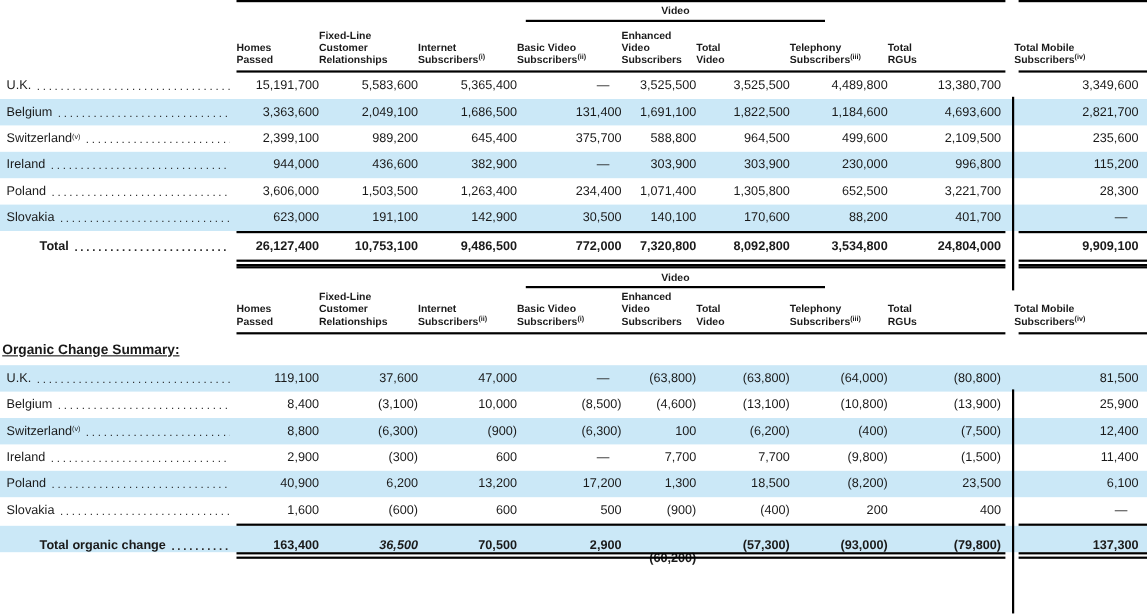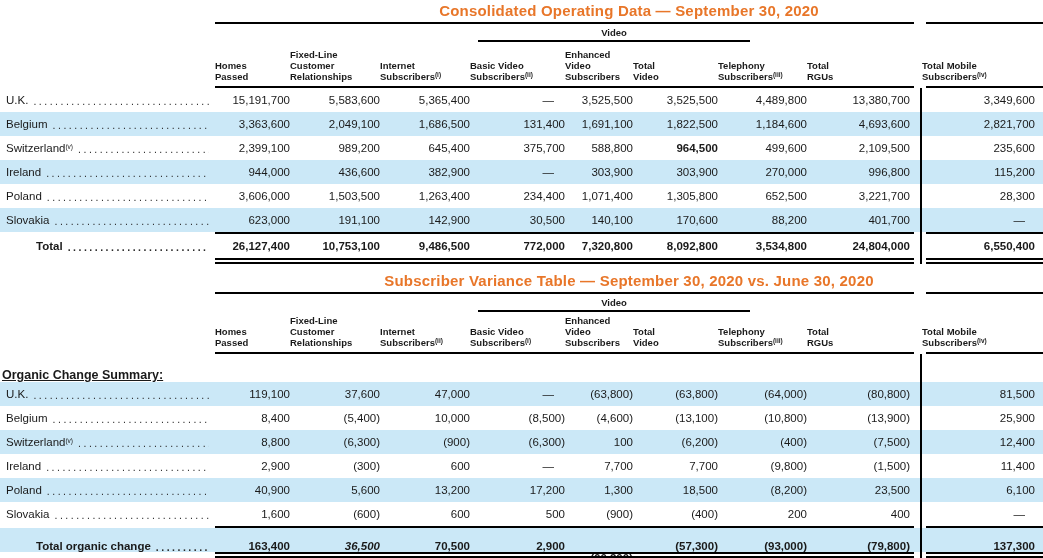--- a/index.html
+++ b/index.html
@@ -52,32 +52,31 @@
   .ldr {
     flex:1 1 auto; overflow:hidden; letter-spacing:2.5px; font-size:10.5px;
     color:#2b2b2b; margin:0 6px 0 5px; line-height:1; transform:translateY(1px);
   }
 
   .num { text-align:right; align-self:center; }
   .num.mob { padding-right:8px; }
   .num.dashcell { padding-right:11px; }
   .num.mob.dashcell { padding-right:18px; }
 
-  .orgband { height:28px; display:flex; align-items:flex-end; }
+  .orgband { height:28px; display:flex; align-items:center; }
   .orgband .heading { font-weight:700; font-size:12.5px; text-decoration:underline; padding-left:2px; white-space:nowrap; }
 
   .vdiv { position:absolute; left:920px; width:2px; background:#000; }
   #dv1 { top:88px; height:176px; }
   #dv2 { top:354px; height:204px; }
 </style>
 </head>
 <body>
 
 <div class="page">
-  <div class="title">Consolidated Operating Data — September 30, 2020</div>
   <div id="mount1">
       <div class="rrule">
         <div></div>
         <div class="seg"></div>
         <div></div>
         <div class="seg"></div>
       </div>
       <div class="row vrow">
         <div></div>
         <div class="videocell" style="grid-column: 5 / 8;"><span>Video</span></div>
@@ -163,37 +162,37 @@
         <div class="lab">
           <span class="nm">Switzerland</span>
           <span class="sup">(v)</span>
           <span class="ldr">......................................................................</span>
         </div>
         <div class="num" style="grid-column: 2;">2,399,100</div>
         <div class="num" style="grid-column: 3;">989,200</div>
         <div class="num" style="grid-column: 4;">645,400</div>
         <div class="num" style="grid-column: 5;">375,700</div>
         <div class="num" style="grid-column: 6; padding-left: 15px;">588,800</div>
-        <div class="num" style="grid-column: 7; font-weight: bold;">964,500</div>
+        <div class="num" style="grid-column: 7;">964,500</div>
         <div class="num" style="grid-column: 8;">499,600</div>
         <div class="num" style="grid-column: 9;">2,109,500</div>
         <div class="num mob" style="grid-column: 11;">235,600</div>
       </div>
       <div class="row drow shaded">
         <div class="lab">
           <span class="nm">Ireland</span>
           <span class="ldr">......................................................................</span>
         </div>
         <div class="num" style="grid-column: 2;">944,000</div>
         <div class="num" style="grid-column: 3;">436,600</div>
         <div class="num" style="grid-column: 4;">382,900</div>
         <div class="num dashcell" style="grid-column: 5;">—</div>
         <div class="num" style="grid-column: 6;">303,900</div>
         <div class="num" style="grid-column: 7;">303,900</div>
-        <div class="num" style="grid-column: 8;">270,000</div>
+        <div class="num" style="grid-column: 8;">230,000</div>
         <div class="num" style="grid-column: 9;">996,800</div>
         <div class="num mob" style="grid-column: 11;">115,200</div>
       </div>
       <div class="row drow">
         <div class="lab">
           <span class="nm">Poland</span>
           <span class="ldr">......................................................................</span>
         </div>
         <div class="num" style="grid-column: 2;">3,606,000</div>
         <div class="num" style="grid-column: 3;">1,503,500</div>
@@ -232,30 +231,29 @@
           <span class="ldr">......................................................................</span>
         </div>
         <div class="num" style="grid-column: 2;">26,127,400</div>
         <div class="num" style="grid-column: 3;">10,753,100</div>
         <div class="num" style="grid-column: 4;">9,486,500</div>
         <div class="num" style="grid-column: 5;">772,000</div>
         <div class="num" style="grid-column: 6;">7,320,800</div>
         <div class="num" style="grid-column: 7;">8,092,800</div>
         <div class="num" style="grid-column: 8;">3,534,800</div>
         <div class="num" style="grid-column: 9;">24,804,000</div>
-        <div class="num mob" style="grid-column: 11;">6,550,400</div>
+        <div class="num mob" style="grid-column: 11;">9,909,100</div>
       </div>
       <div class="rrule dbl">
         <div></div>
         <div class="seg"></div>
         <div></div>
         <div class="seg"></div>
       </div>
     </div>
-  <div class="title title2">Subscriber Variance Table — September 30, 2020 vs. June 30, 2020</div>
   <div id="mount2">
       <div class="rrule">
         <div></div>
         <div class="seg"></div>
         <div></div>
         <div class="seg"></div>
       </div>
       <div class="row vrow">
         <div></div>
         <div class="videocell" style="grid-column: 5 / 8;"><span>Video</span></div>
@@ -324,21 +322,21 @@
         <div class="num" style="grid-column: 8;">(64,000)</div>
         <div class="num" style="grid-column: 9;">(80,800)</div>
         <div class="num mob" style="grid-column: 11;">81,500</div>
       </div>
       <div class="row drow">
         <div class="lab">
           <span class="nm">Belgium</span>
           <span class="ldr">......................................................................</span>
         </div>
         <div class="num" style="grid-column: 2;">8,400</div>
-        <div class="num" style="grid-column: 3;">(5,400)</div>
+        <div class="num" style="grid-column: 3;">(3,100)</div>
         <div class="num" style="grid-column: 4;">10,000</div>
         <div class="num" style="grid-column: 5;">(8,500)</div>
         <div class="num" style="grid-column: 6;">(4,600)</div>
         <div class="num" style="grid-column: 7;">(13,100)</div>
         <div class="num" style="grid-column: 8;">(10,800)</div>
         <div class="num" style="grid-column: 9;">(13,900)</div>
         <div class="num mob" style="grid-column: 11;">25,900</div>
       </div>
       <div class="row drow shaded">
         <div class="lab">
@@ -370,21 +368,21 @@
         <div class="num" style="grid-column: 8;">(9,800)</div>
         <div class="num" style="grid-column: 9;">(1,500)</div>
         <div class="num mob" style="grid-column: 11;">11,400</div>
       </div>
       <div class="row drow shaded">
         <div class="lab">
           <span class="nm">Poland</span>
           <span class="ldr">......................................................................</span>
         </div>
         <div class="num" style="grid-column: 2;">40,900</div>
-        <div class="num" style="grid-column: 3;">5,600</div>
+        <div class="num" style="grid-column: 3;">6,200</div>
         <div class="num" style="grid-column: 4;">13,200</div>
         <div class="num" style="grid-column: 5;">17,200</div>
         <div class="num" style="grid-column: 6;">1,300</div>
         <div class="num" style="grid-column: 7;">18,500</div>
         <div class="num" style="grid-column: 8;">(8,200)</div>
         <div class="num" style="grid-column: 9;">23,500</div>
         <div class="num mob" style="grid-column: 11;">6,100</div>
       </div>
       <div class="row drow">
         <div class="lab">

